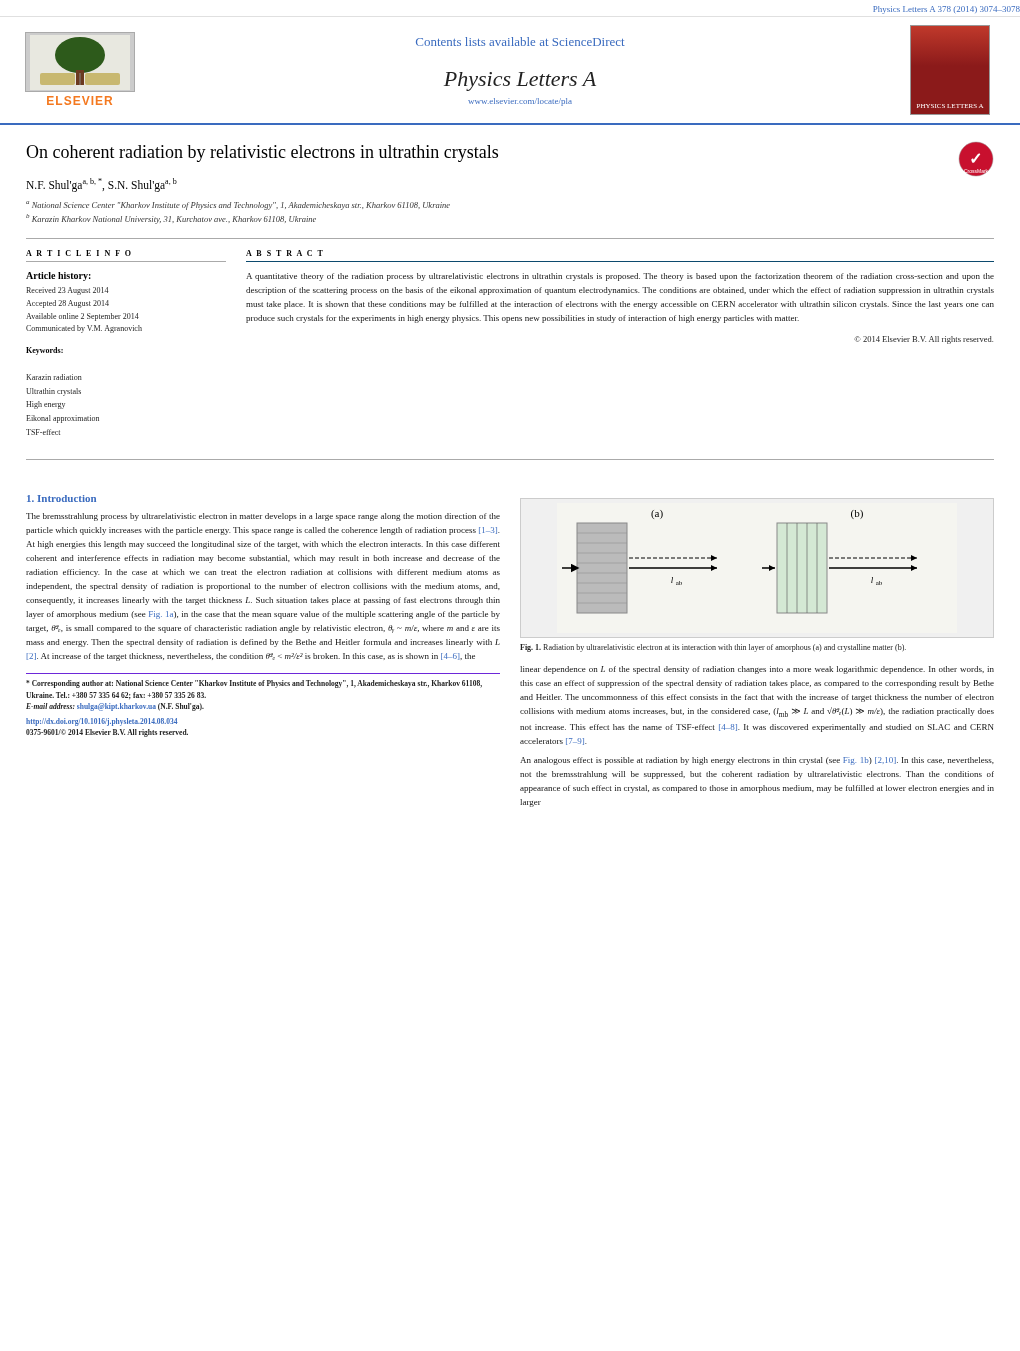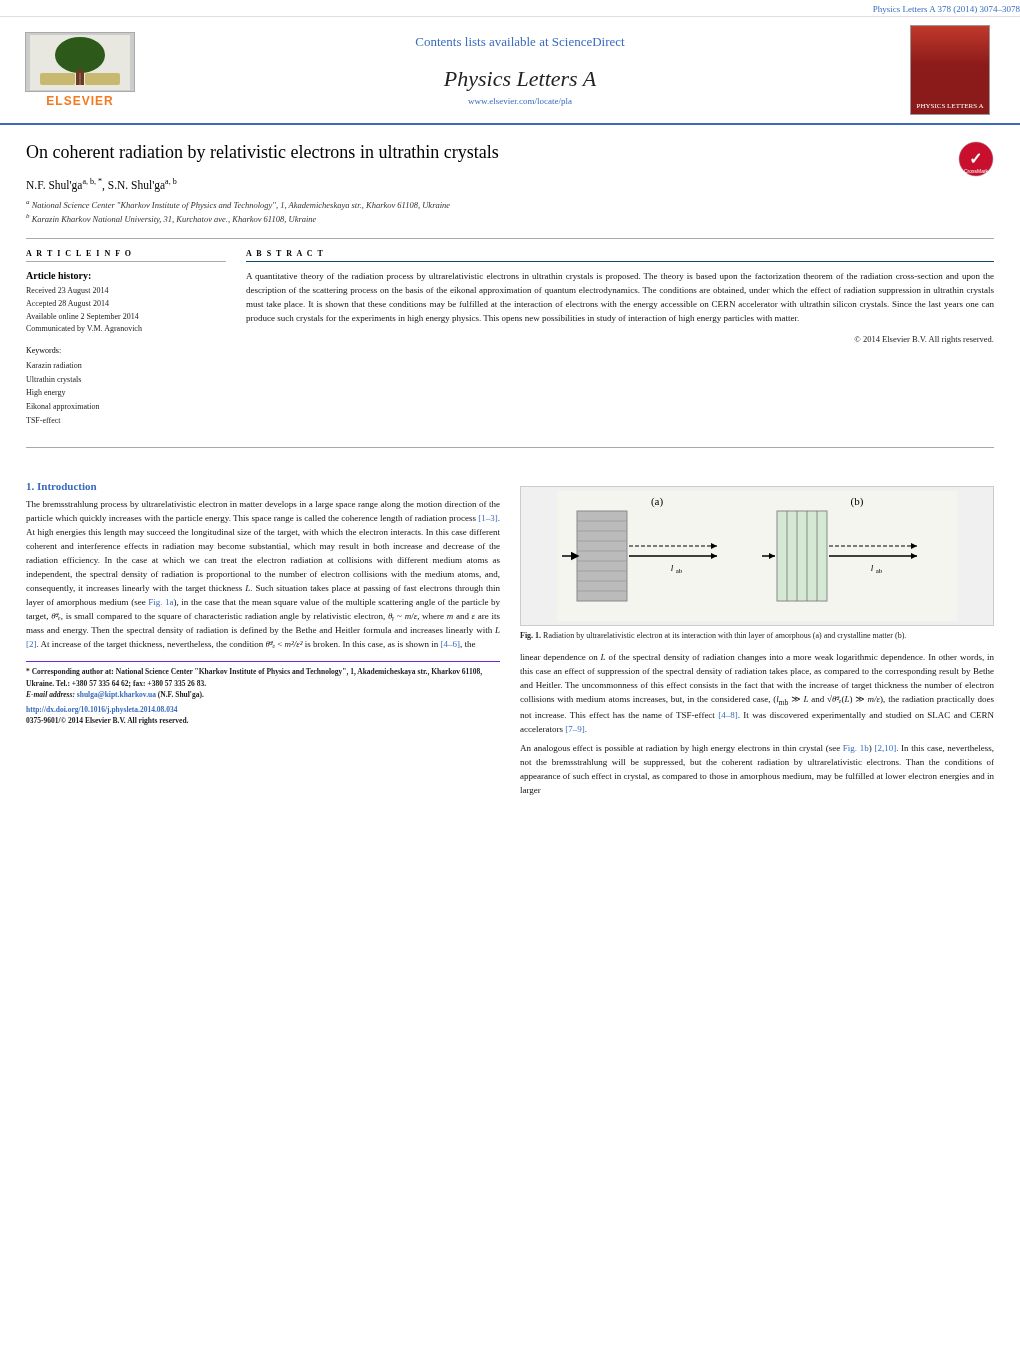--- a/index.html
+++ b/index.html
@@ -196,23 +196,23 @@
       font-weight: bold;
       margin-bottom: 4px;
     }
     .article-info .history-line {
       font-size: 8px;
       color: #222;
       line-height: 1.6;
     }
     .article-info .keywords-title {
       font-size: 8px;
-      font-weight: normal;
+      font-weight: bold;
       margin-top: 10px;
-      margin-bottom: 4px;
+      margin-bottom: 16px;
     }
     .article-info .keyword {
       font-size: 8px;
       color: #222;
       line-height: 1.7;
     }
     .abstract-section {
       flex: 1;
     }
     .abstract-section .section-label {

